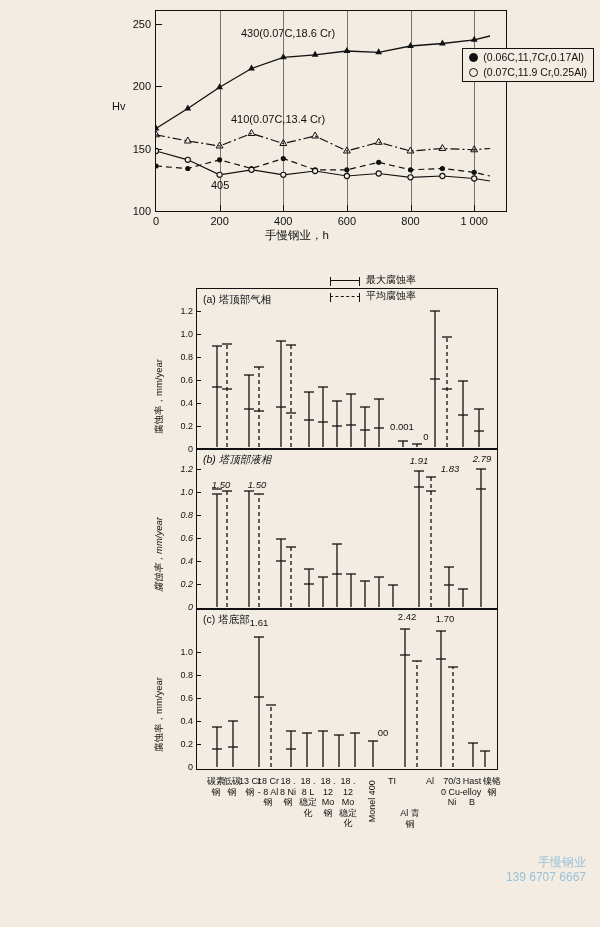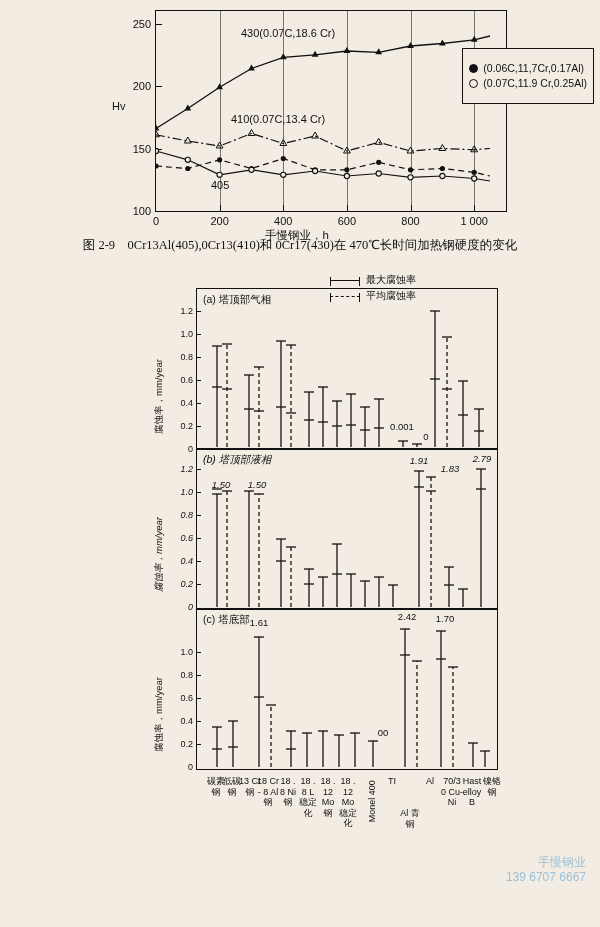--- a/index.html
+++ b/index.html
@@ -30,21 +30,21 @@
   .xtick{position:absolute;top:100%;margin-top:4px;font-size:11px;transform:translateX(-50%);white-space:nowrap;}
   .tickmark-y{position:absolute;left:0;width:6px;height:1px;background:#111;}
   .tickmark-x{position:absolute;bottom:0;width:1px;height:6px;background:#111;}
   .gridv{position:absolute;top:0;bottom:0;width:1px;background:#111;opacity:.55;}
 
   .f29-ann{position:absolute;font-size:11px;white-space:nowrap;}
 
   .legendbox{
     position:absolute;right:6px;top:48px;
     border:1.2px solid #111;background:#f2ece2;
-    padding:12px 6px;font-size:10.5px;line-height:15px;
+    padding:1px 6px;font-size:10.5px;line-height:15px;
   }
   .legendbox div{display:flex;align-items:center;gap:5px;white-space:nowrap;}
   .mk{width:7px;height:7px;border-radius:50%;border:1.2px solid #111;display:inline-block;}
   .mk.filled{background:#111;}
 
   .cap{
     position:absolute;width:100%;text-align:center;font-size:12.5px;
     font-family:"Liberation Serif", serif;
   }
 
@@ -200,21 +200,20 @@
       <div>
         <span class="mk filled"></span>
         <span>(0.06C,11,7Cr,0.17Al)</span>
       </div>
       <div>
         <span class="mk"></span>
         <span>(0.07C,11.9 Cr,0.25Al)</span>
       </div>
     </div>
 
-    <div class="cap" style="top:237px;">图 2-9　0Cr13Al(405),0Cr13(410)和 0Cr17(430)在 470℃长时间加热钢硬度的变化</div>
   </div>
 
   <div class="fig210">
 
     <div class="leg210">
       <div class="row">
         <span class="leg-sol"></span>
         <span>最大腐蚀率</span>
       </div>
       <div class="row">

